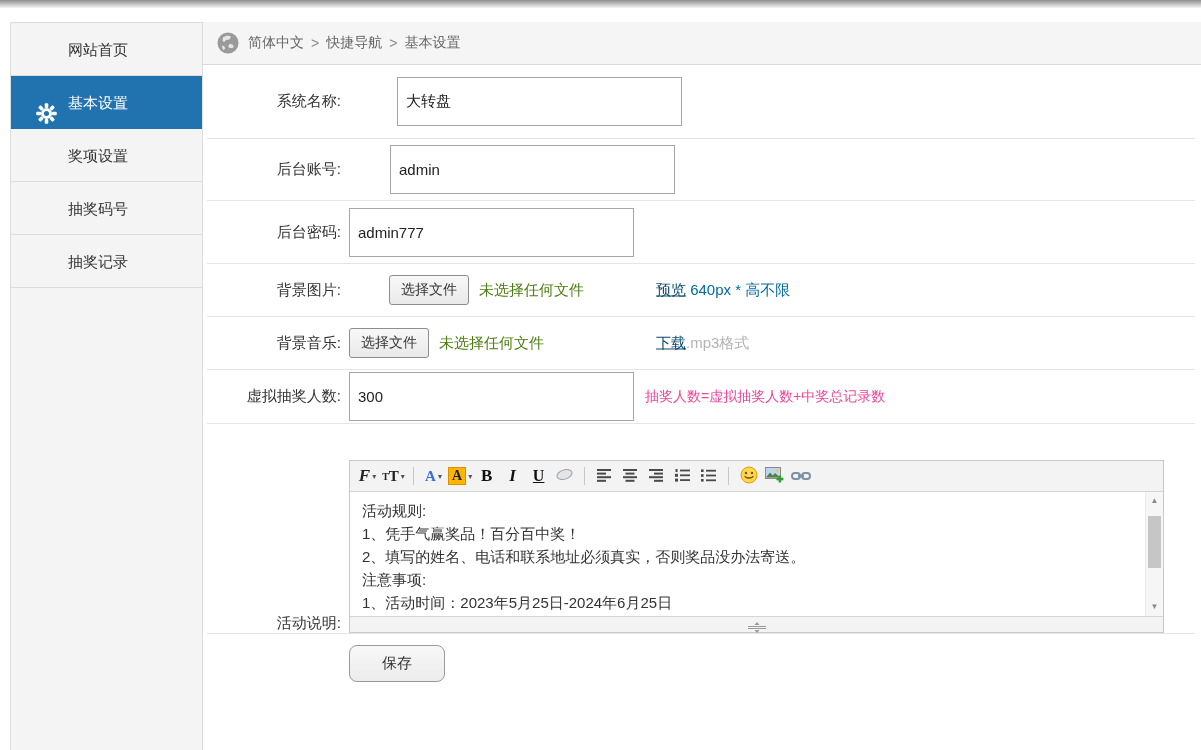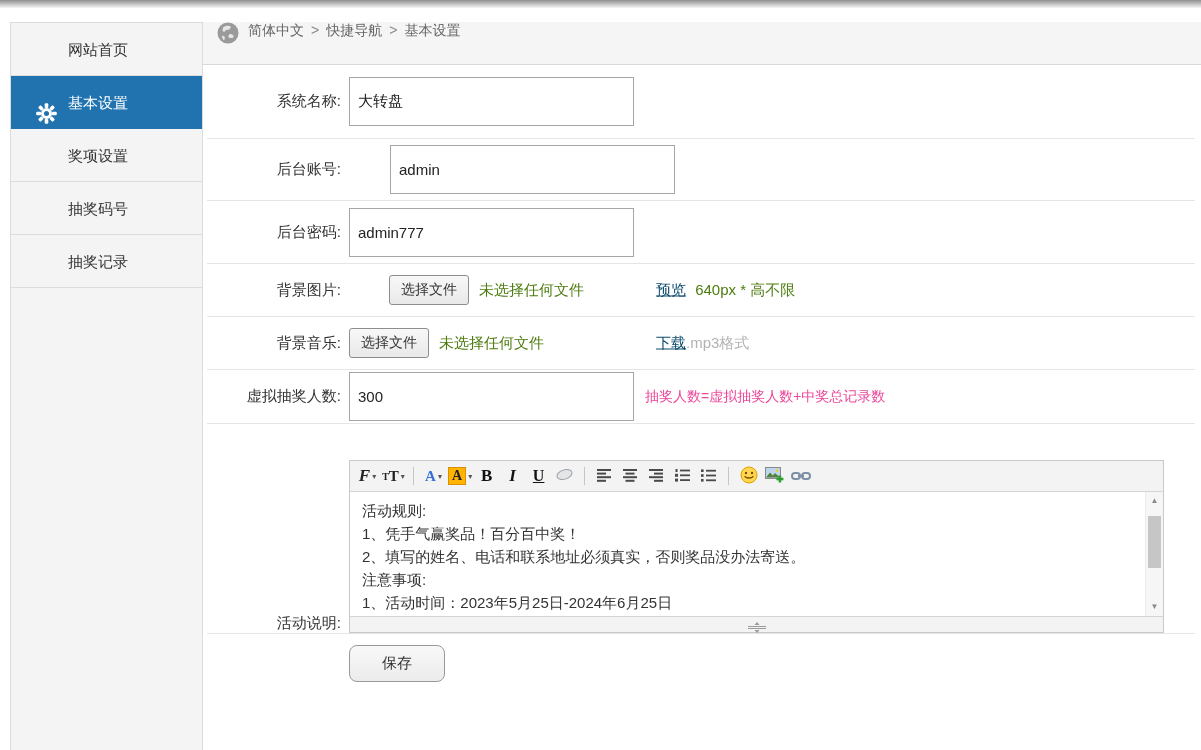--- a/index.html
+++ b/index.html
@@ -19,47 +19,47 @@
     position:relative;height:53px;line-height:53px;padding-left:57px;
     border-bottom:1px solid #dcdcdc;color:#333;font-size:15px;cursor:pointer;
     box-sizing:border-box;
   }
   .side-item.active{background:#2173b0;color:#fff;border-bottom-color:#2173b0;}
   .side-item .gear{position:absolute;left:25px;top:16px;width:21px;height:21px;}
   
   .main{position:absolute;left:203px;top:22px;right:0;bottom:0;background:#fff;}
   .breadcrumb{
     height:43px;background:#f5f5f5;border-bottom:1px solid #d9d9d9;
-    display:flex;align-items:flex-start;padding-left:14px;color:#666;font-size:14px;box-sizing:border-box;
+    display:flex;align-items:center;padding-left:14px;color:#666;font-size:14px;box-sizing:border-box;
   }
   .breadcrumb .globe{margin-right:9px;display:flex;}
   .breadcrumb .crumb-sep{margin:0 7px;color:#888;}
   
   .row{
     position:relative;display:flex;align-items:center;
     border-bottom:1px solid #e5e5e5;box-sizing:border-box;margin:0 6px 0 4px;
   }
   .row .flabel{width:134px;text-align:right;color:#333;font-size:15px;flex:none;}
   .row .ctrl{margin-left:8px;display:flex;align-items:center;}
-  .r1{height:74px;} .r2{height:62px;gap:41px;} .r3{height:63px;}
+  .r1{height:74px;gap:48px;} .r2{height:62px;gap:41px;} .r3{height:63px;}
   .r4{height:53px;gap:40px;} .r5{height:53px;} .r6{height:54px;}
   .r7{height:210px;align-items:flex-end;}
   .r7 .flabel{margin-top:29px;}
   .txt-input{
     width:267px;height:31px;border:1px solid #a6a6a6;padding:8px 8px;
     font-size:15px;color:#222;font-family:inherit;background:#fff;box-sizing:content-box;
   }
   .file-btn{
     font-family:inherit;font-size:14px;color:#333;padding:5px 11px;
     border:1px solid #8d8d8d;border-radius:3px;background:linear-gradient(#f8f8f8,#e9e9e9);cursor:pointer;
   }
   .no-file{margin-left:10px;font-size:15px;color:#4d7c0f;}
   .link-group{position:absolute;left:449px;top:50%;transform:translateY(-50%);font-size:15px;white-space:nowrap;}
   .link{color:#0c4a6e;text-decoration:underline;cursor:pointer;}
-  .note-dark{color:#4d7c0f;margin-left:5px;}
+  .note-dark{color:#0369a1;}
   .note-gray{color:#b3b3b3;}
   .hint{margin-left:11px;font-size:14px;color:#ec4899;}
   
   .editor{
     margin-left:8px;margin-top:24px;width:813px;border:1px solid #c9c9c9;background:#fff;
   }
   .ed-toolbar{
     display:flex;align-items:center;height:30px;padding:0 6px;gap:3px;
     background:#f3f3f3;border-bottom:1px solid #d5d5d5;
   }

